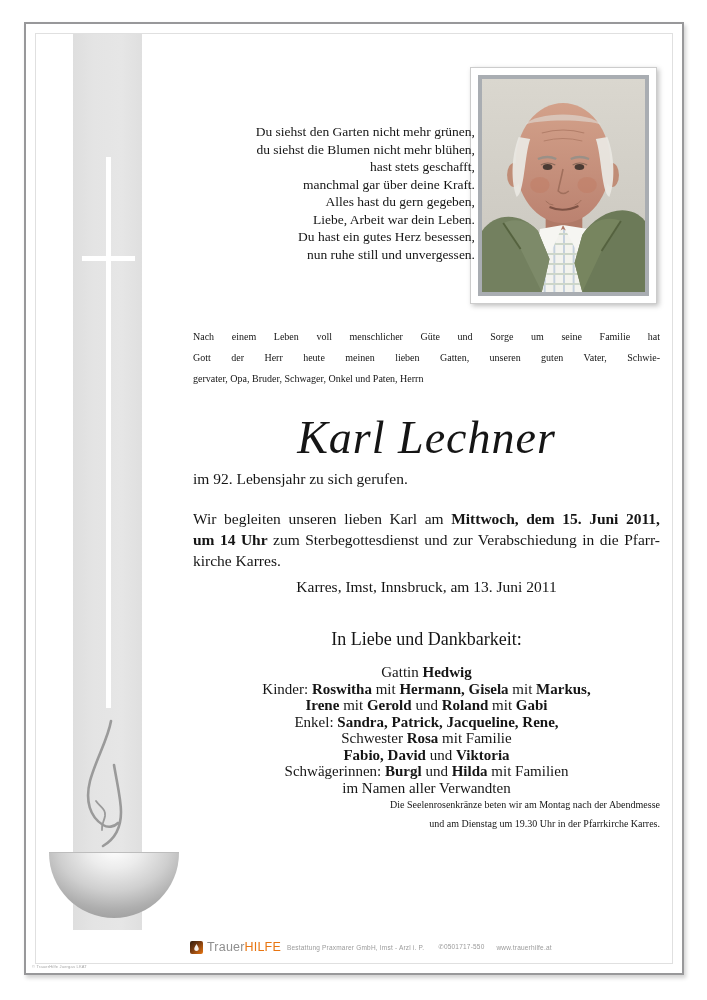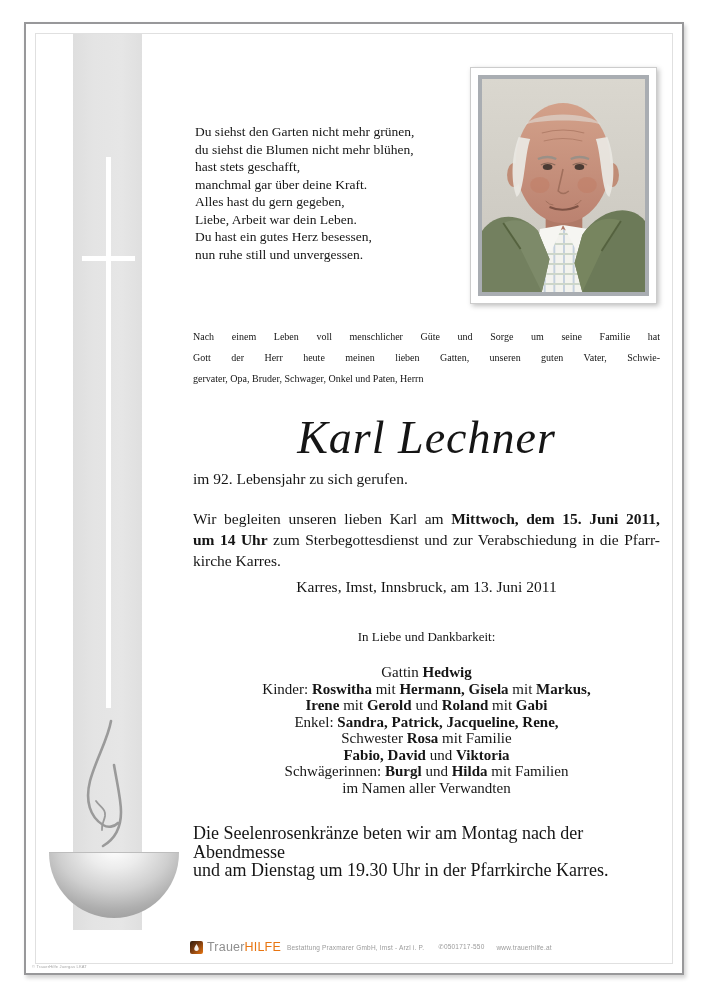--- a/index.html
+++ b/index.html
@@ -38,33 +38,33 @@
     box-shadow:2px 2px 5px rgba(0,0,0,0.25);
     box-sizing:border-box;padding:7px;
   }
   #photo .mat{
     width:100%;height:100%;box-sizing:border-box;
     border:4px solid #a9adb2;overflow:hidden;background:#d6d3cb;
   }
   #photo svg{display:block;width:100%;height:100%;}
   
   .abs{position:absolute;}
-  #poem{left:169px;top:99px;width:280px;text-align:left;
+  #poem{left:169px;top:99px;width:280px;text-align:right;
         font-size:13.5px;line-height:17.5px;}
   .col{left:167px;width:467px;}
   #intro{top:302px;font-size:10px;line-height:21px;}
   .just{text-align:justify;text-align-last:justify;}
   #deceased-name{top:388px;text-align:center;font-size:46px;line-height:52px;
         font-style:italic;letter-spacing:1px;}
   #age-line{top:446px;font-size:15.5px;}
   #funeral{top:484px;font-size:15.5px;line-height:21px;}
   #dateline{top:554px;text-align:center;font-size:15.5px;}
-  #gratitude{top:605px;text-align:center;font-size:13px;}
+  #gratitude{top:605px;text-align:center;font-size:18px;}
   #family{top:640px;text-align:center;font-size:15px;line-height:16.5px;}
-  #rosary{top:800px;text-align:left;font-size:18px;line-height:18.5px;}
+  #rosary{top:772px;text-align:right;font-size:10px;line-height:18.5px;}
   b{font-weight:700;}
   
   #footer{
     left:164px;top:914px;height:18px;display:flex;align-items:center;
     font-family:"Liberation Sans", sans-serif;white-space:nowrap;
   }
   #brand-icon{
     width:13px;height:13px;border-radius:2px;margin-right:4px;flex:0 0 auto;
     background:linear-gradient(135deg,#2e1a0c 0%,#7a3c10 45%,#e87511 100%);
     display:flex;align-items:center;justify-content:center;

